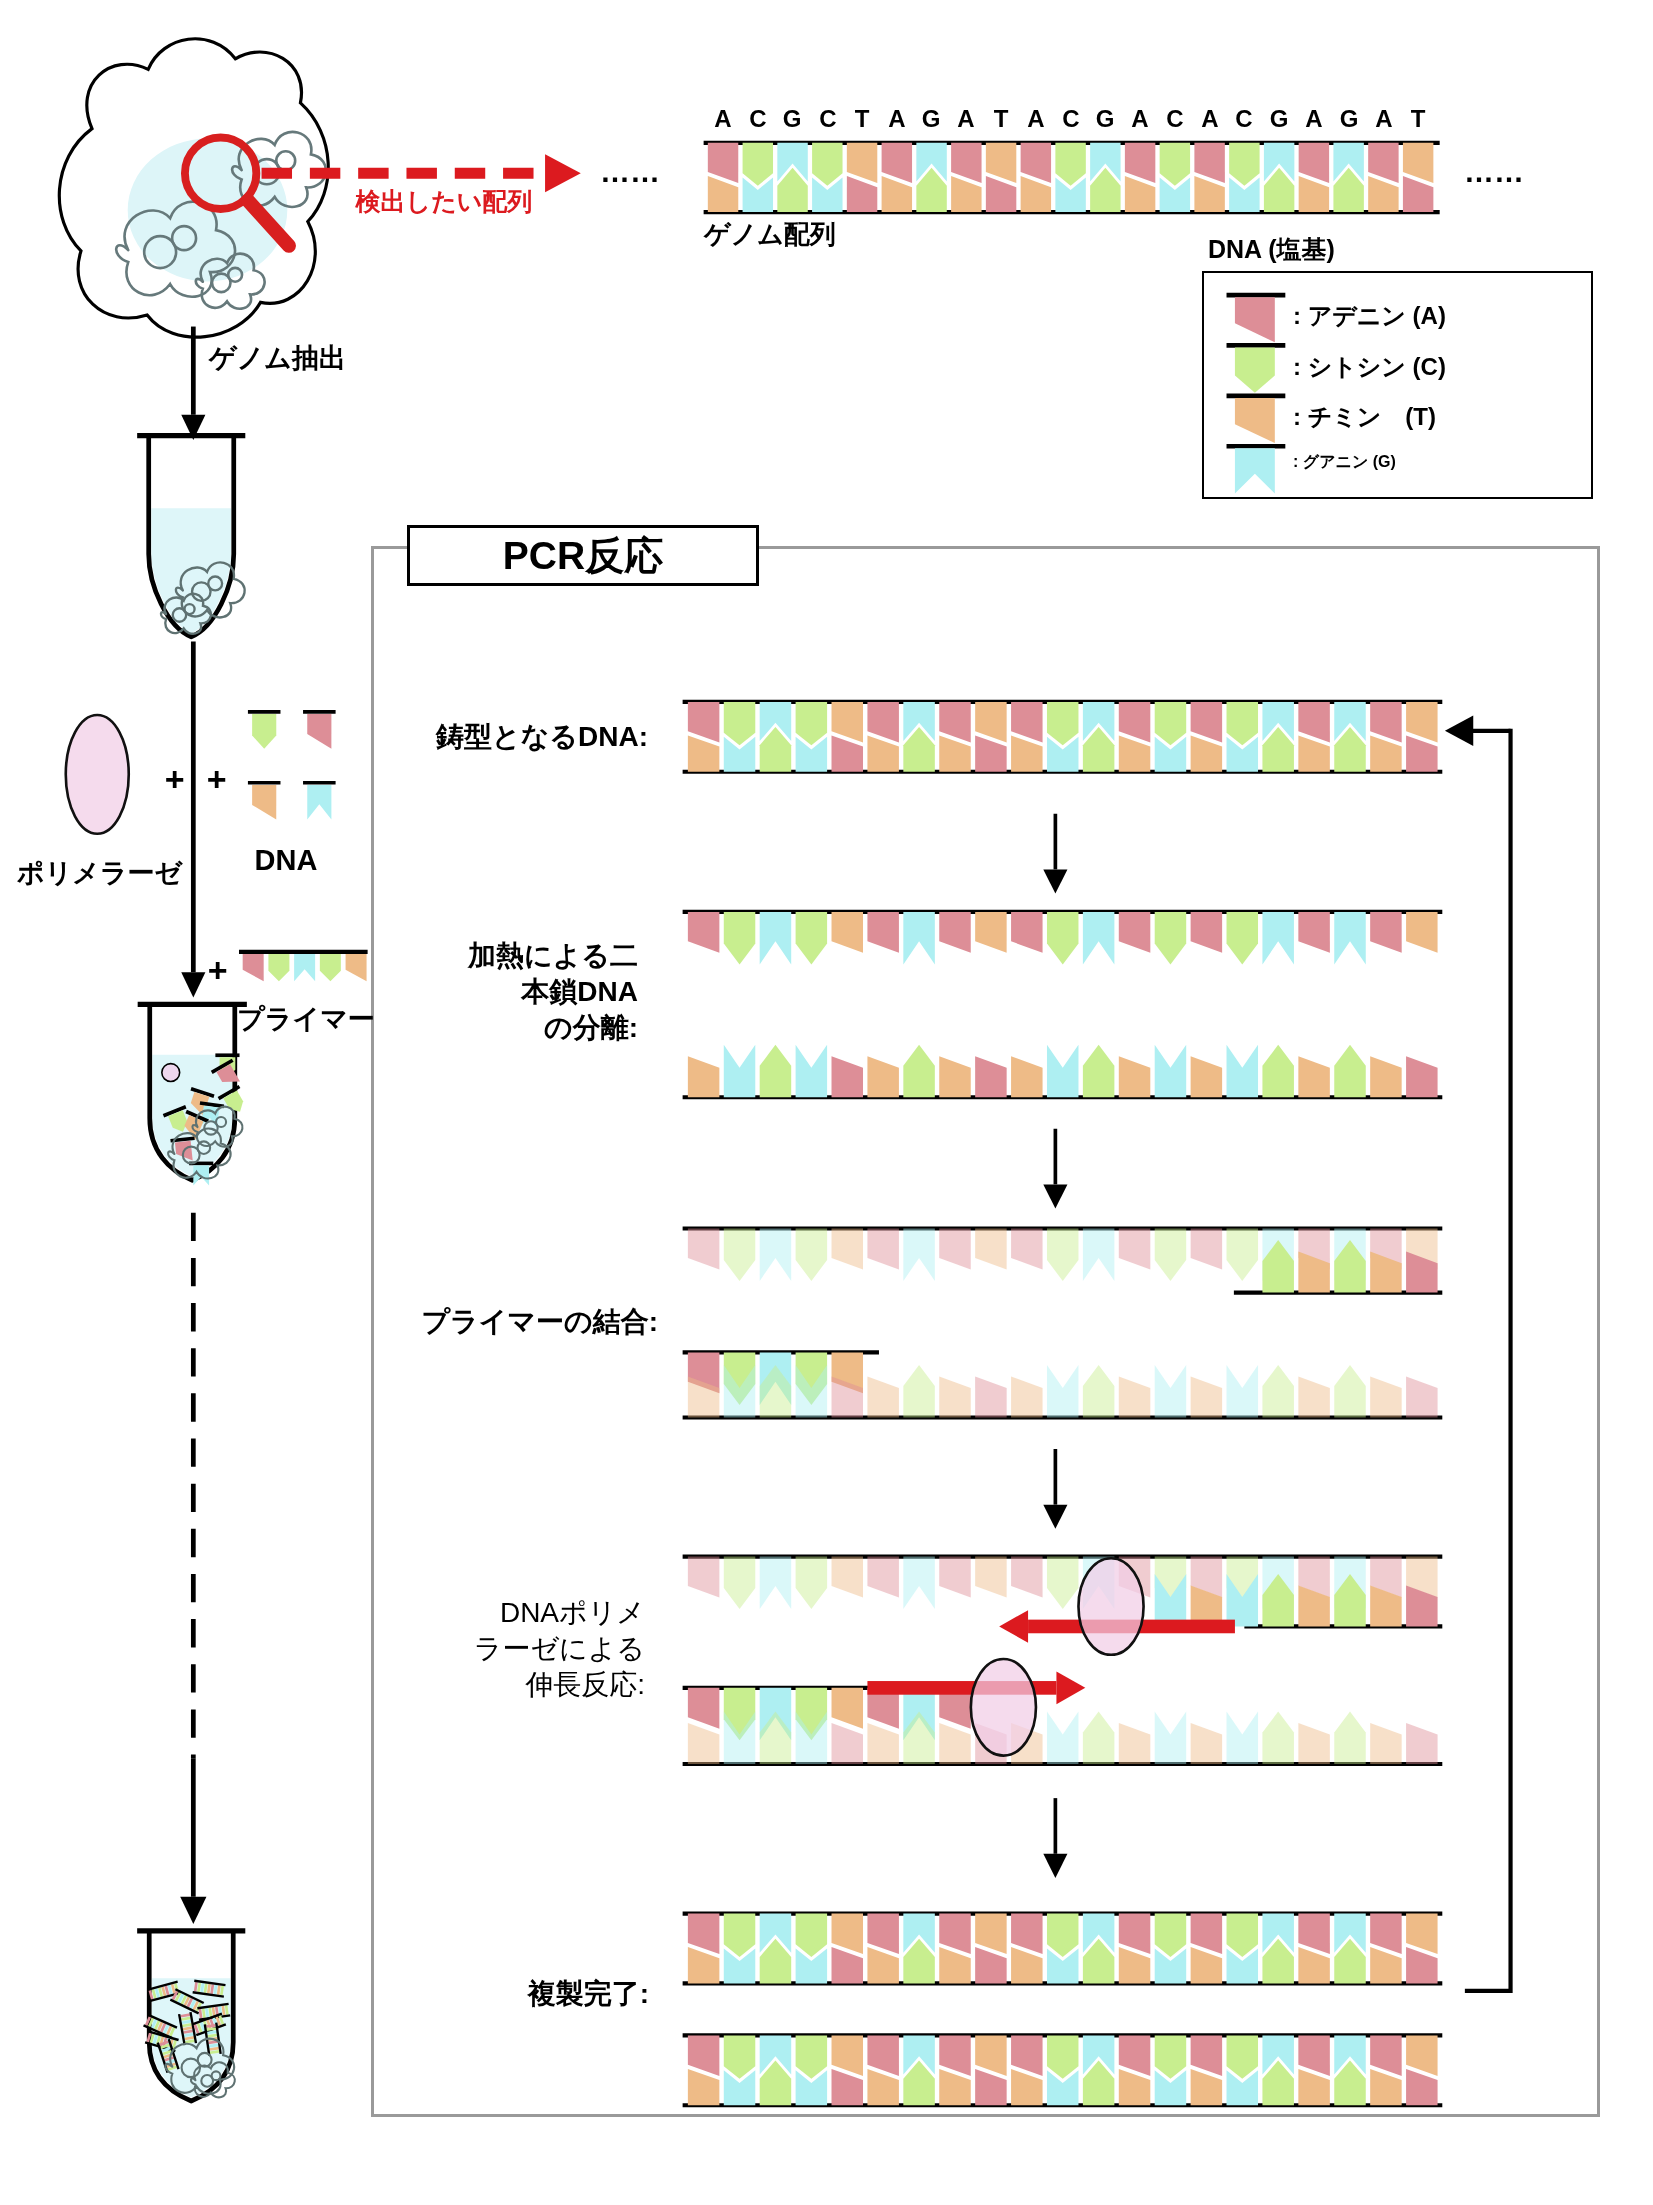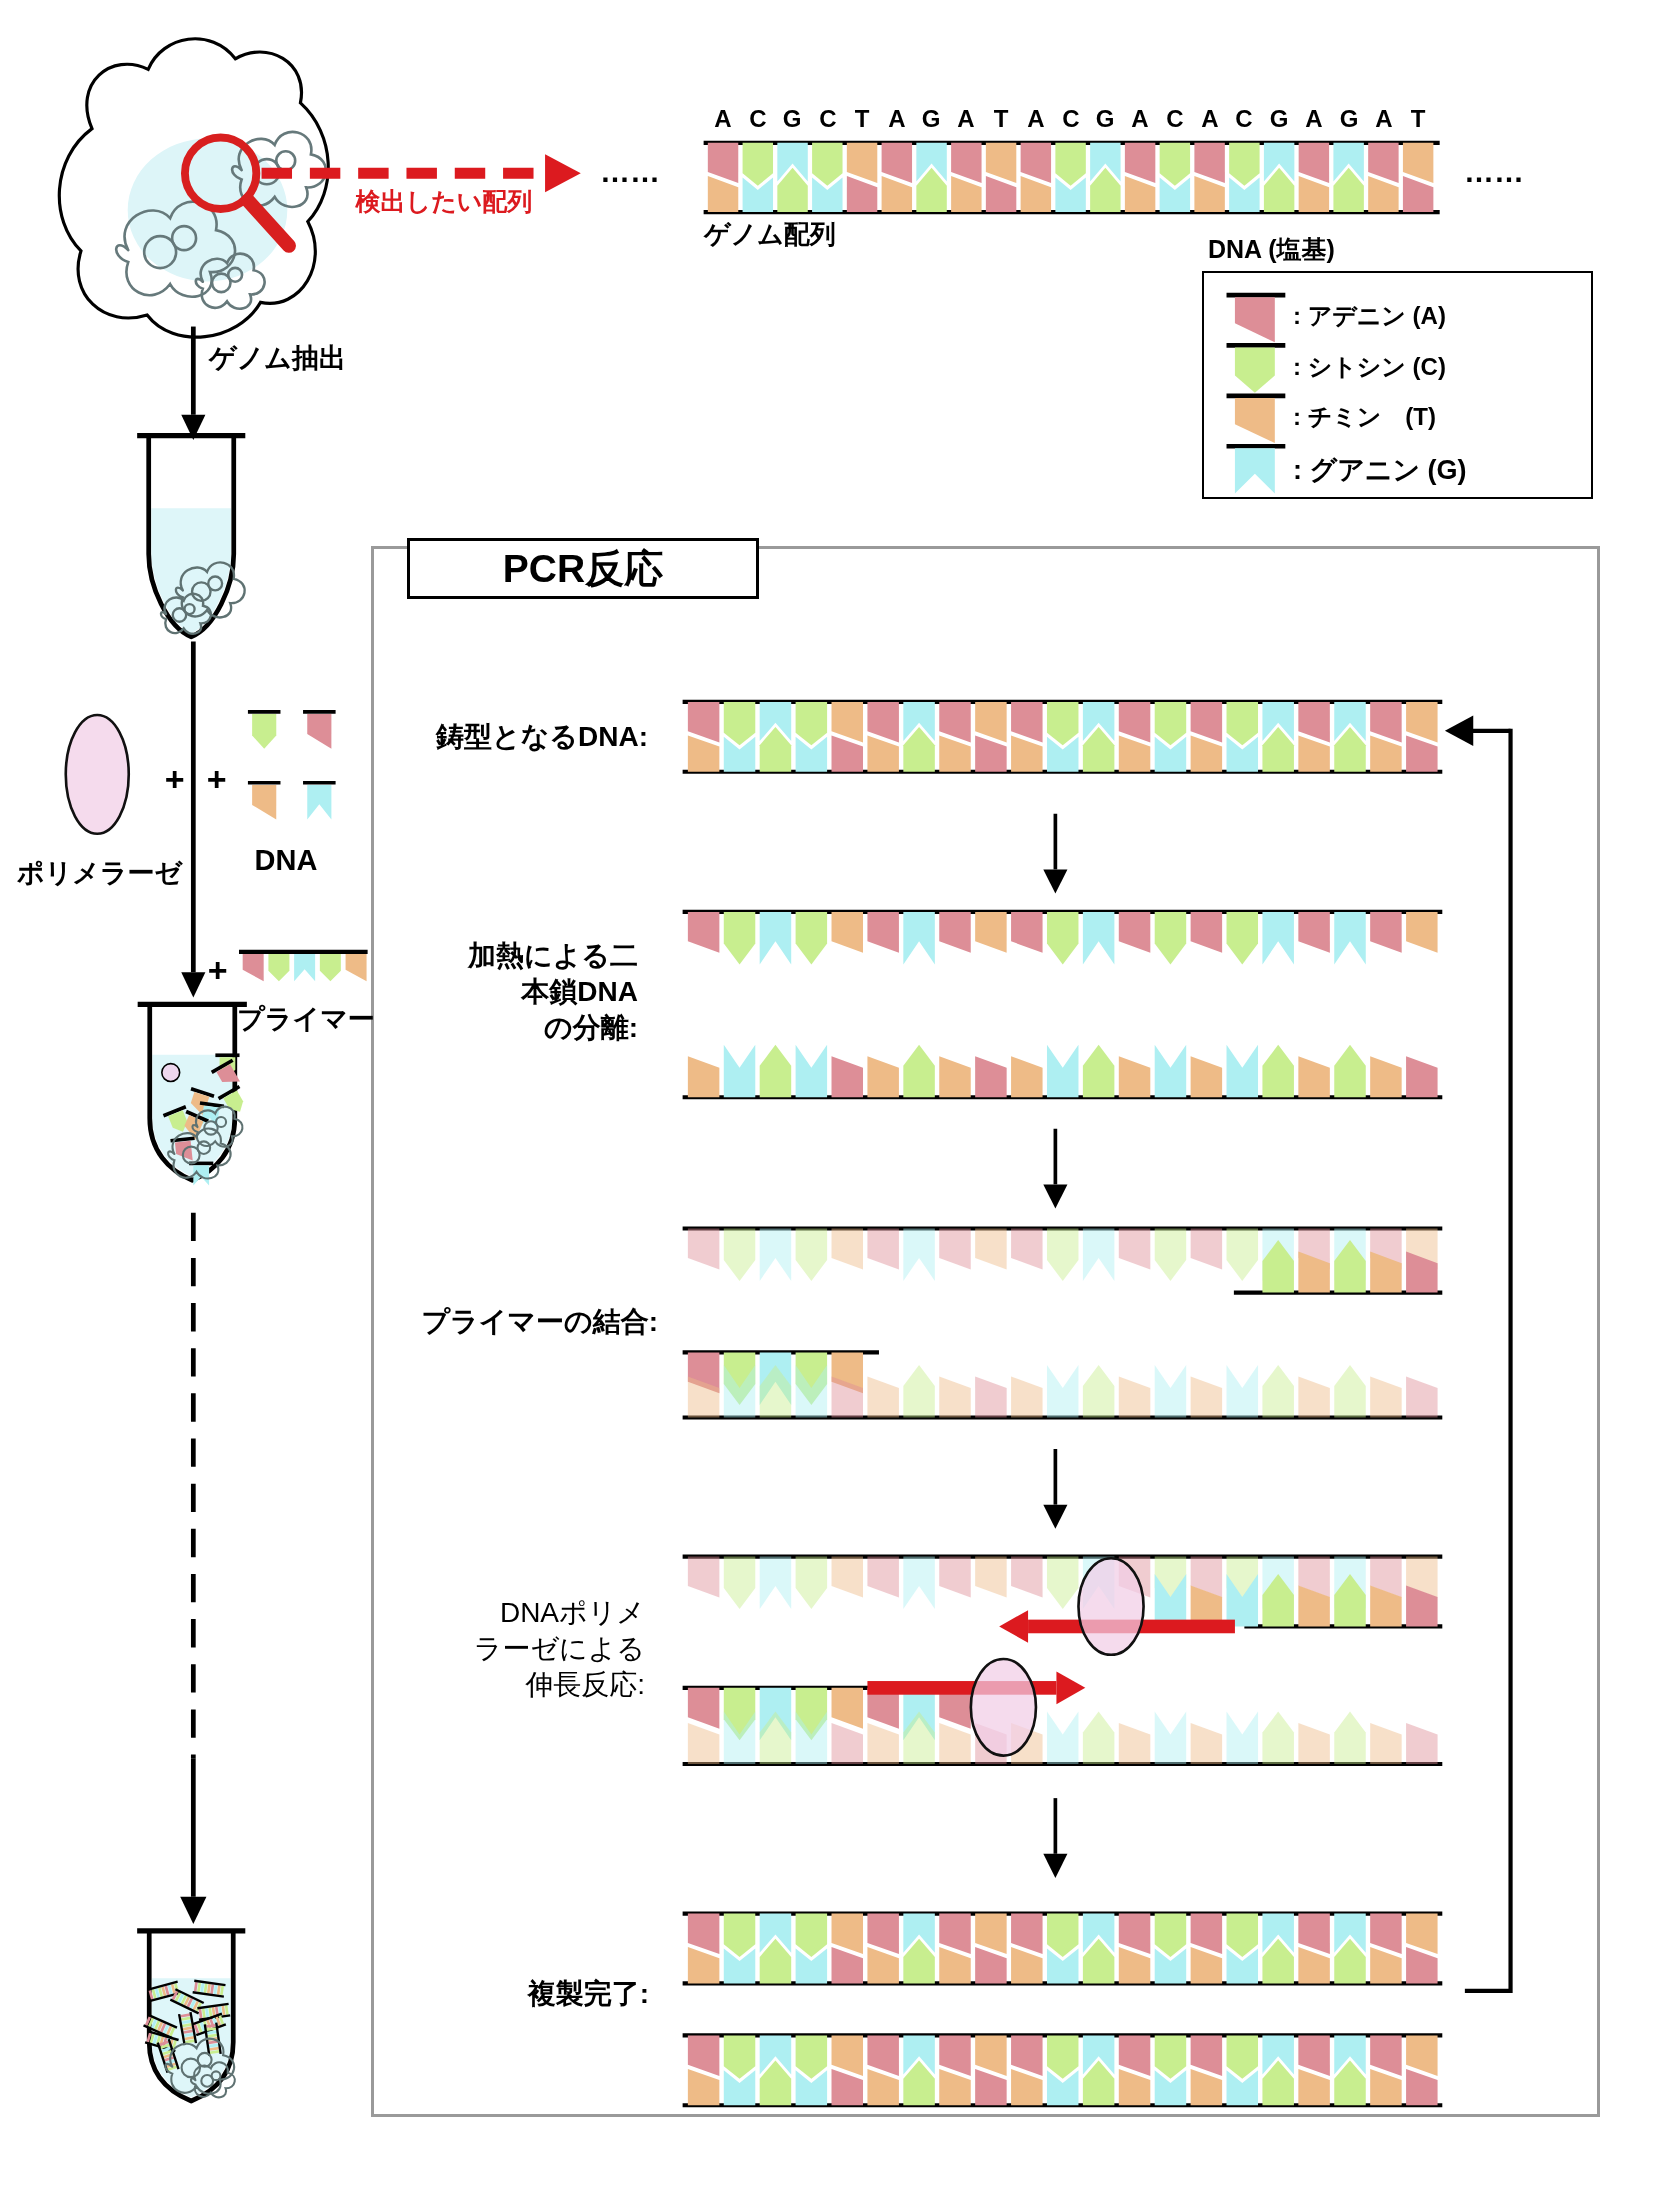--- a/index.html
+++ b/index.html
@@ -4,21 +4,21 @@
 <style>
   html,body{margin:0;padding:0;background:#fff;}
   body{width:1654px;height:2205px;position:relative;overflow:hidden;
        font-family:"Liberation Sans","DejaVu Sans",sans-serif;color:#000;}
   #canvas{position:absolute;left:0;top:0;z-index:1;}
   .lbl{position:absolute;z-index:2;white-space:pre;font-weight:600;}
   .right{text-align:right;white-space:normal;}
   .center{text-align:center;}
   .box{position:absolute;z-index:2;box-sizing:border-box;}
   #pcr-box{border:3.2px solid #9a9a9a;}
-  #pcr-title-box{border:3.2px solid #000;background:#fff;display:flex;align-items:center;justify-content:center;margin-top:13px;}
+  #pcr-title-box{border:3.2px solid #000;background:#fff;display:flex;align-items:center;justify-content:center;}
   #legend-box{border:2.6px solid #000;}
   .seq-letter{position:absolute;transform:translateX(-50%);font-weight:700;}
 </style>
 </head>
 <body>
 
 <svg id="canvas" width="1654" height="2205" viewBox="0 0 3150 4200">
     <g>
       <path d="M175,245 C138,158 212,98 282,132 C310,66 402,52 448,112 C508,76 588,118 572,196 C638,256 642,362 586,422 C628,502 572,592 496,576 C452,652 330,666 280,600 C198,626 128,560 154,478 C94,418 98,302 175,245 Z" fill="#fff" stroke="#000" stroke-width="6"></path>
       <ellipse cx="395" cy="400" rx="152" ry="136" fill="#ddf5f8"></ellipse>
@@ -762,21 +762,21 @@
     <span class="seq-letter" style="left: 1418px; top: 105px; font-size: 24px;">T</span>
   </div>
 <div class="lbl" style="left:600px;top:155px;font-size:30px;font-weight:700;">……</div>
 <div class="lbl" style="left:1464px;top:155px;font-size:30px;font-weight:700;">……</div>
 <div class="lbl" style="left:704px;top:217px;font-size:26px;">ゲノム配列</div>
 
 <div class="lbl" style="left:1208px;top:233px;font-size:25px;font-weight:600;">DNA (塩基)</div>
 <div class="lbl" style="left:1293px;top:300px;font-size:24px;">: アデニン (A)</div>
 <div class="lbl" style="left:1293px;top:351px;font-size:24px;">: シトシン (C)</div>
 <div class="lbl" style="left:1293px;top:401px;font-size:24px;">: チミン　(T)</div>
-<div class="lbl" style="left:1293px;top:452px;font-size:27px;">: グアニン (G)</div>
+<div class="lbl" style="left:1293px;top:452px;font-size:16px;">: グアニン (G)</div>
 
 <div class="lbl center" style="left:2.6px;top:855px;width:194px;font-size:27px;">ポリメラーゼ</div>
 <div class="lbl center" style="left:159px;top:760px;width:31.5px;font-size:34px;font-weight:600;">+</div>
 <div class="lbl center" style="left:201px;top:760px;width:31.5px;font-size:34px;font-weight:600;">+</div>
 <div class="lbl center" style="left:202px;top:951px;width:31.5px;font-size:34px;font-weight:600;">+</div>
 <div class="lbl center" style="left:244px;top:844px;width:84px;font-size:29px;">DNA</div>
 <div class="lbl center" style="left:235px;top:993px;width:142px;font-size:27px;margin-top:8px;">プライマー</div>
 
 <div class="lbl right" style="left:385px;top:718px;width:263px;font-size:28px;">鋳型となるDNA:</div>
 <div class="box right" style="left:368px;top:938px;width:270px;z-index:2;font-size:28px;font-weight:600;line-height:36px;">

